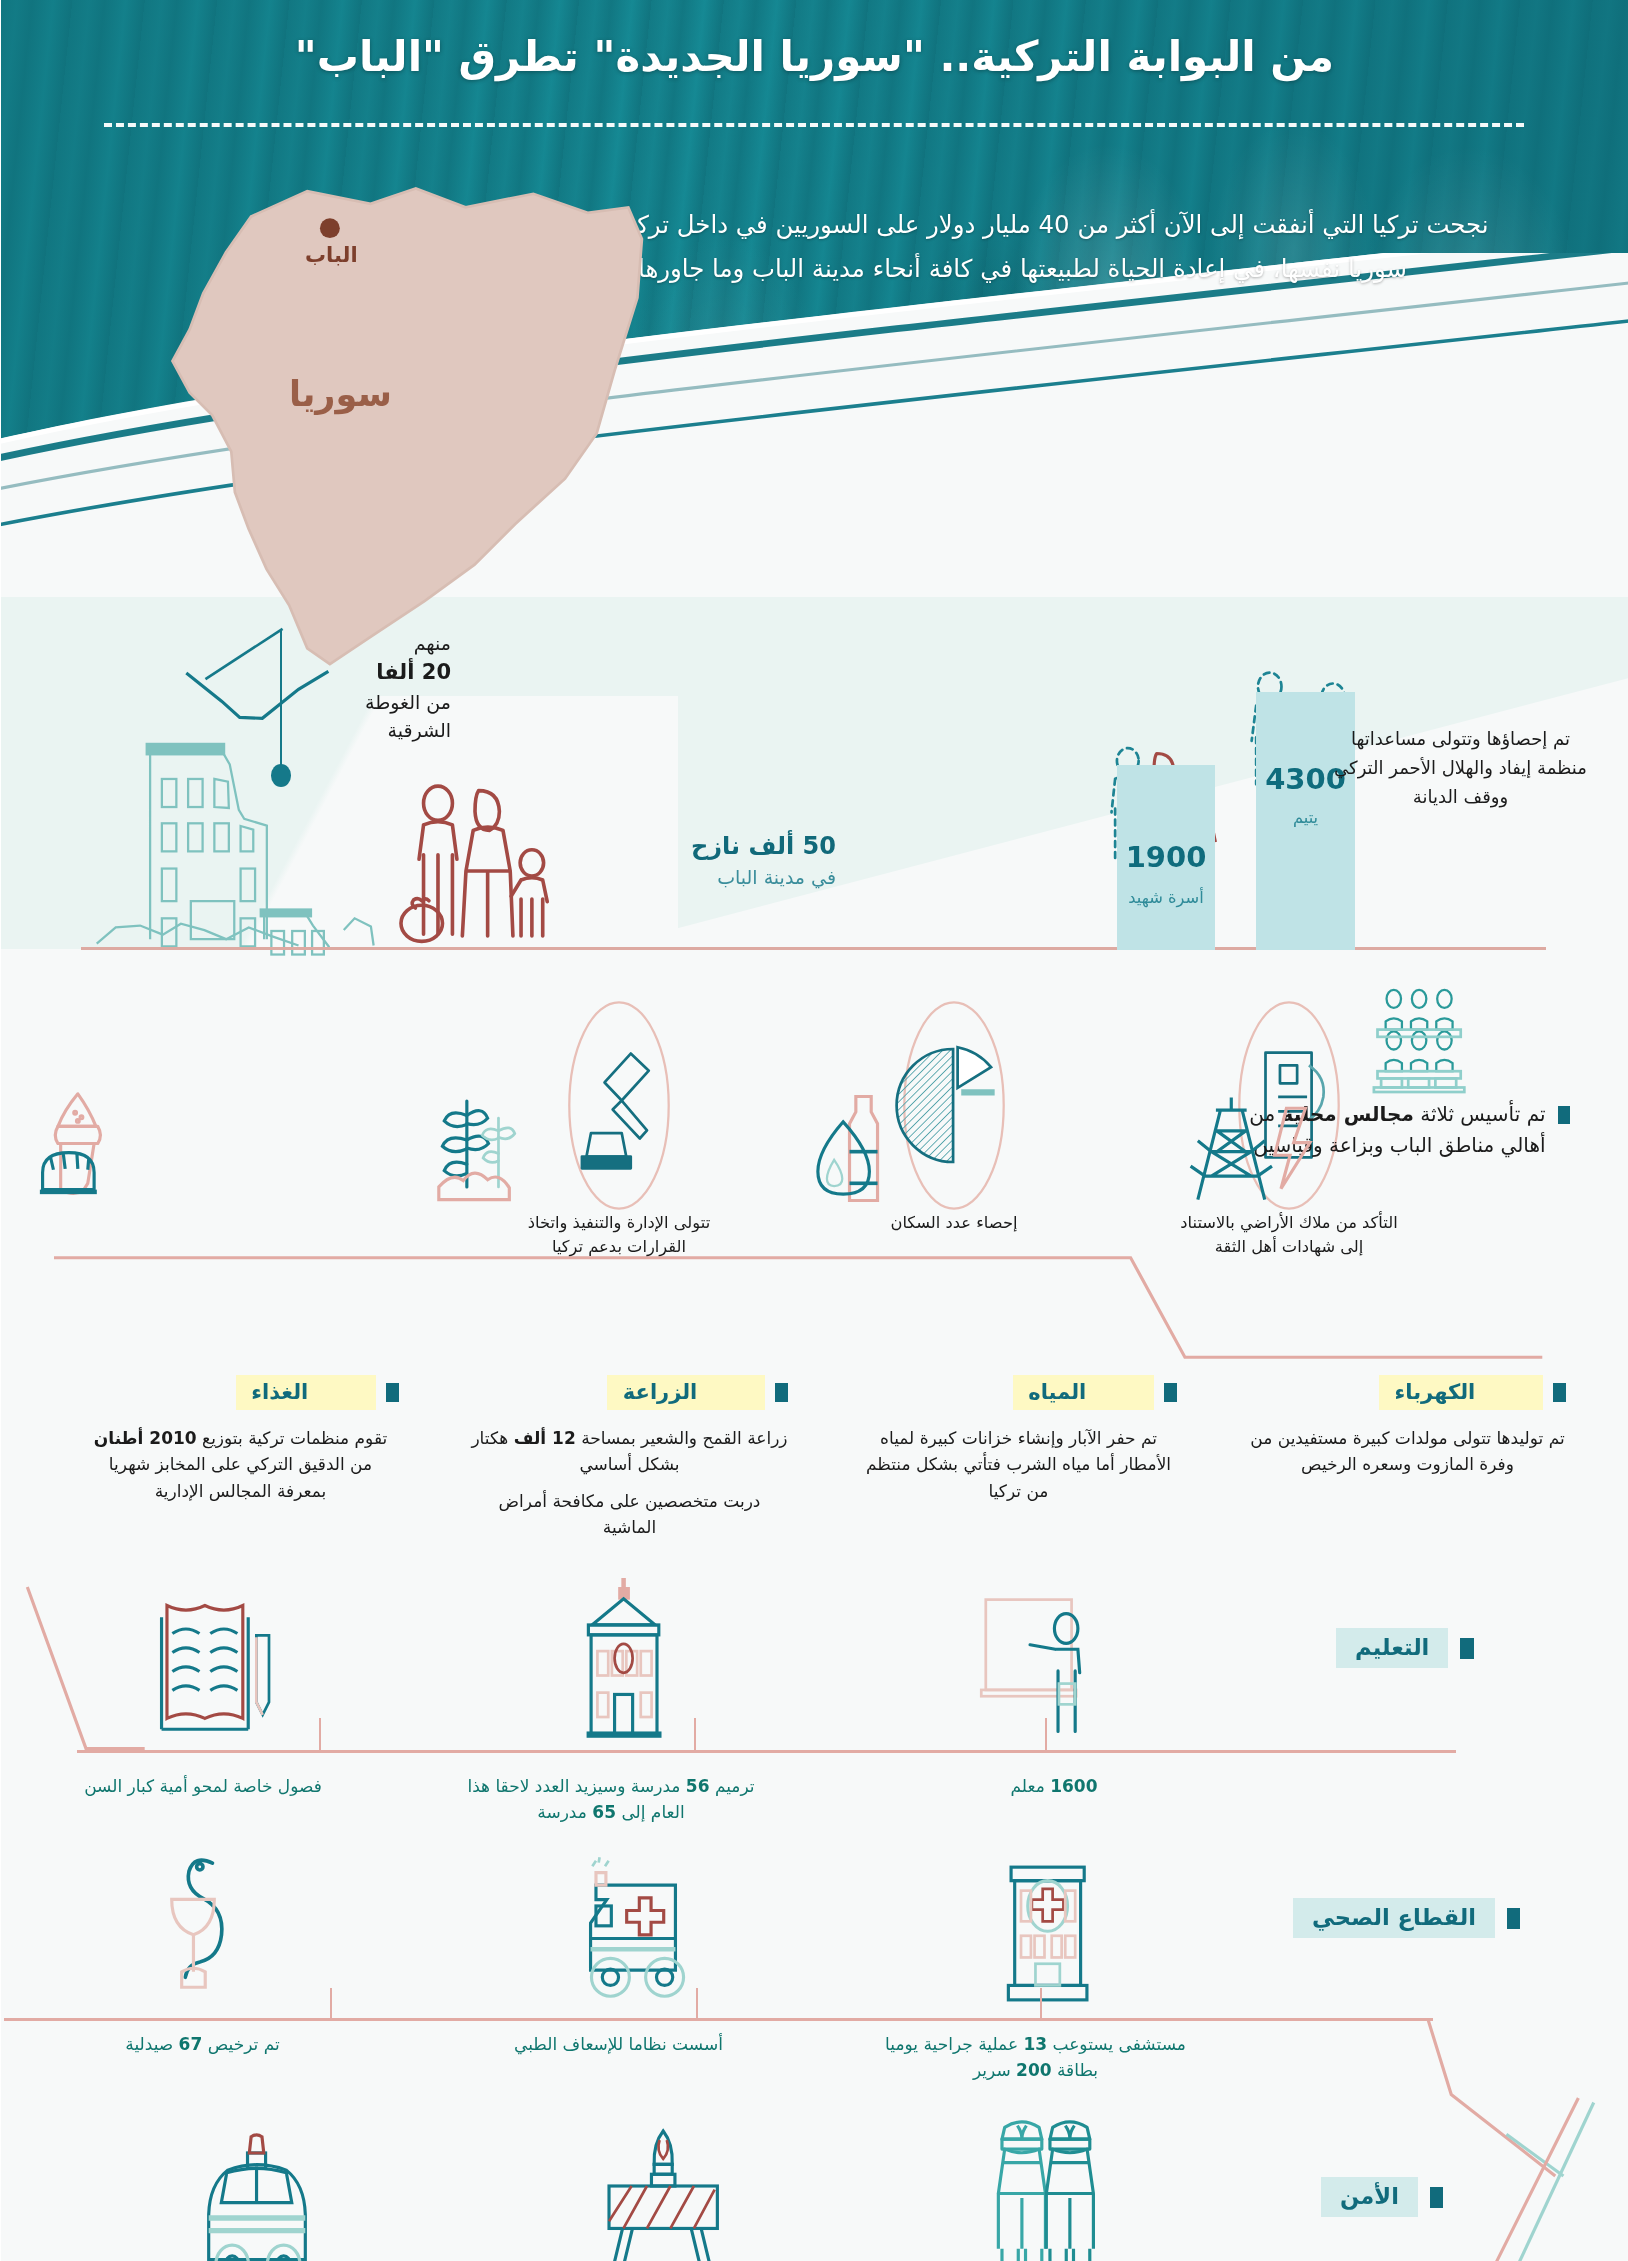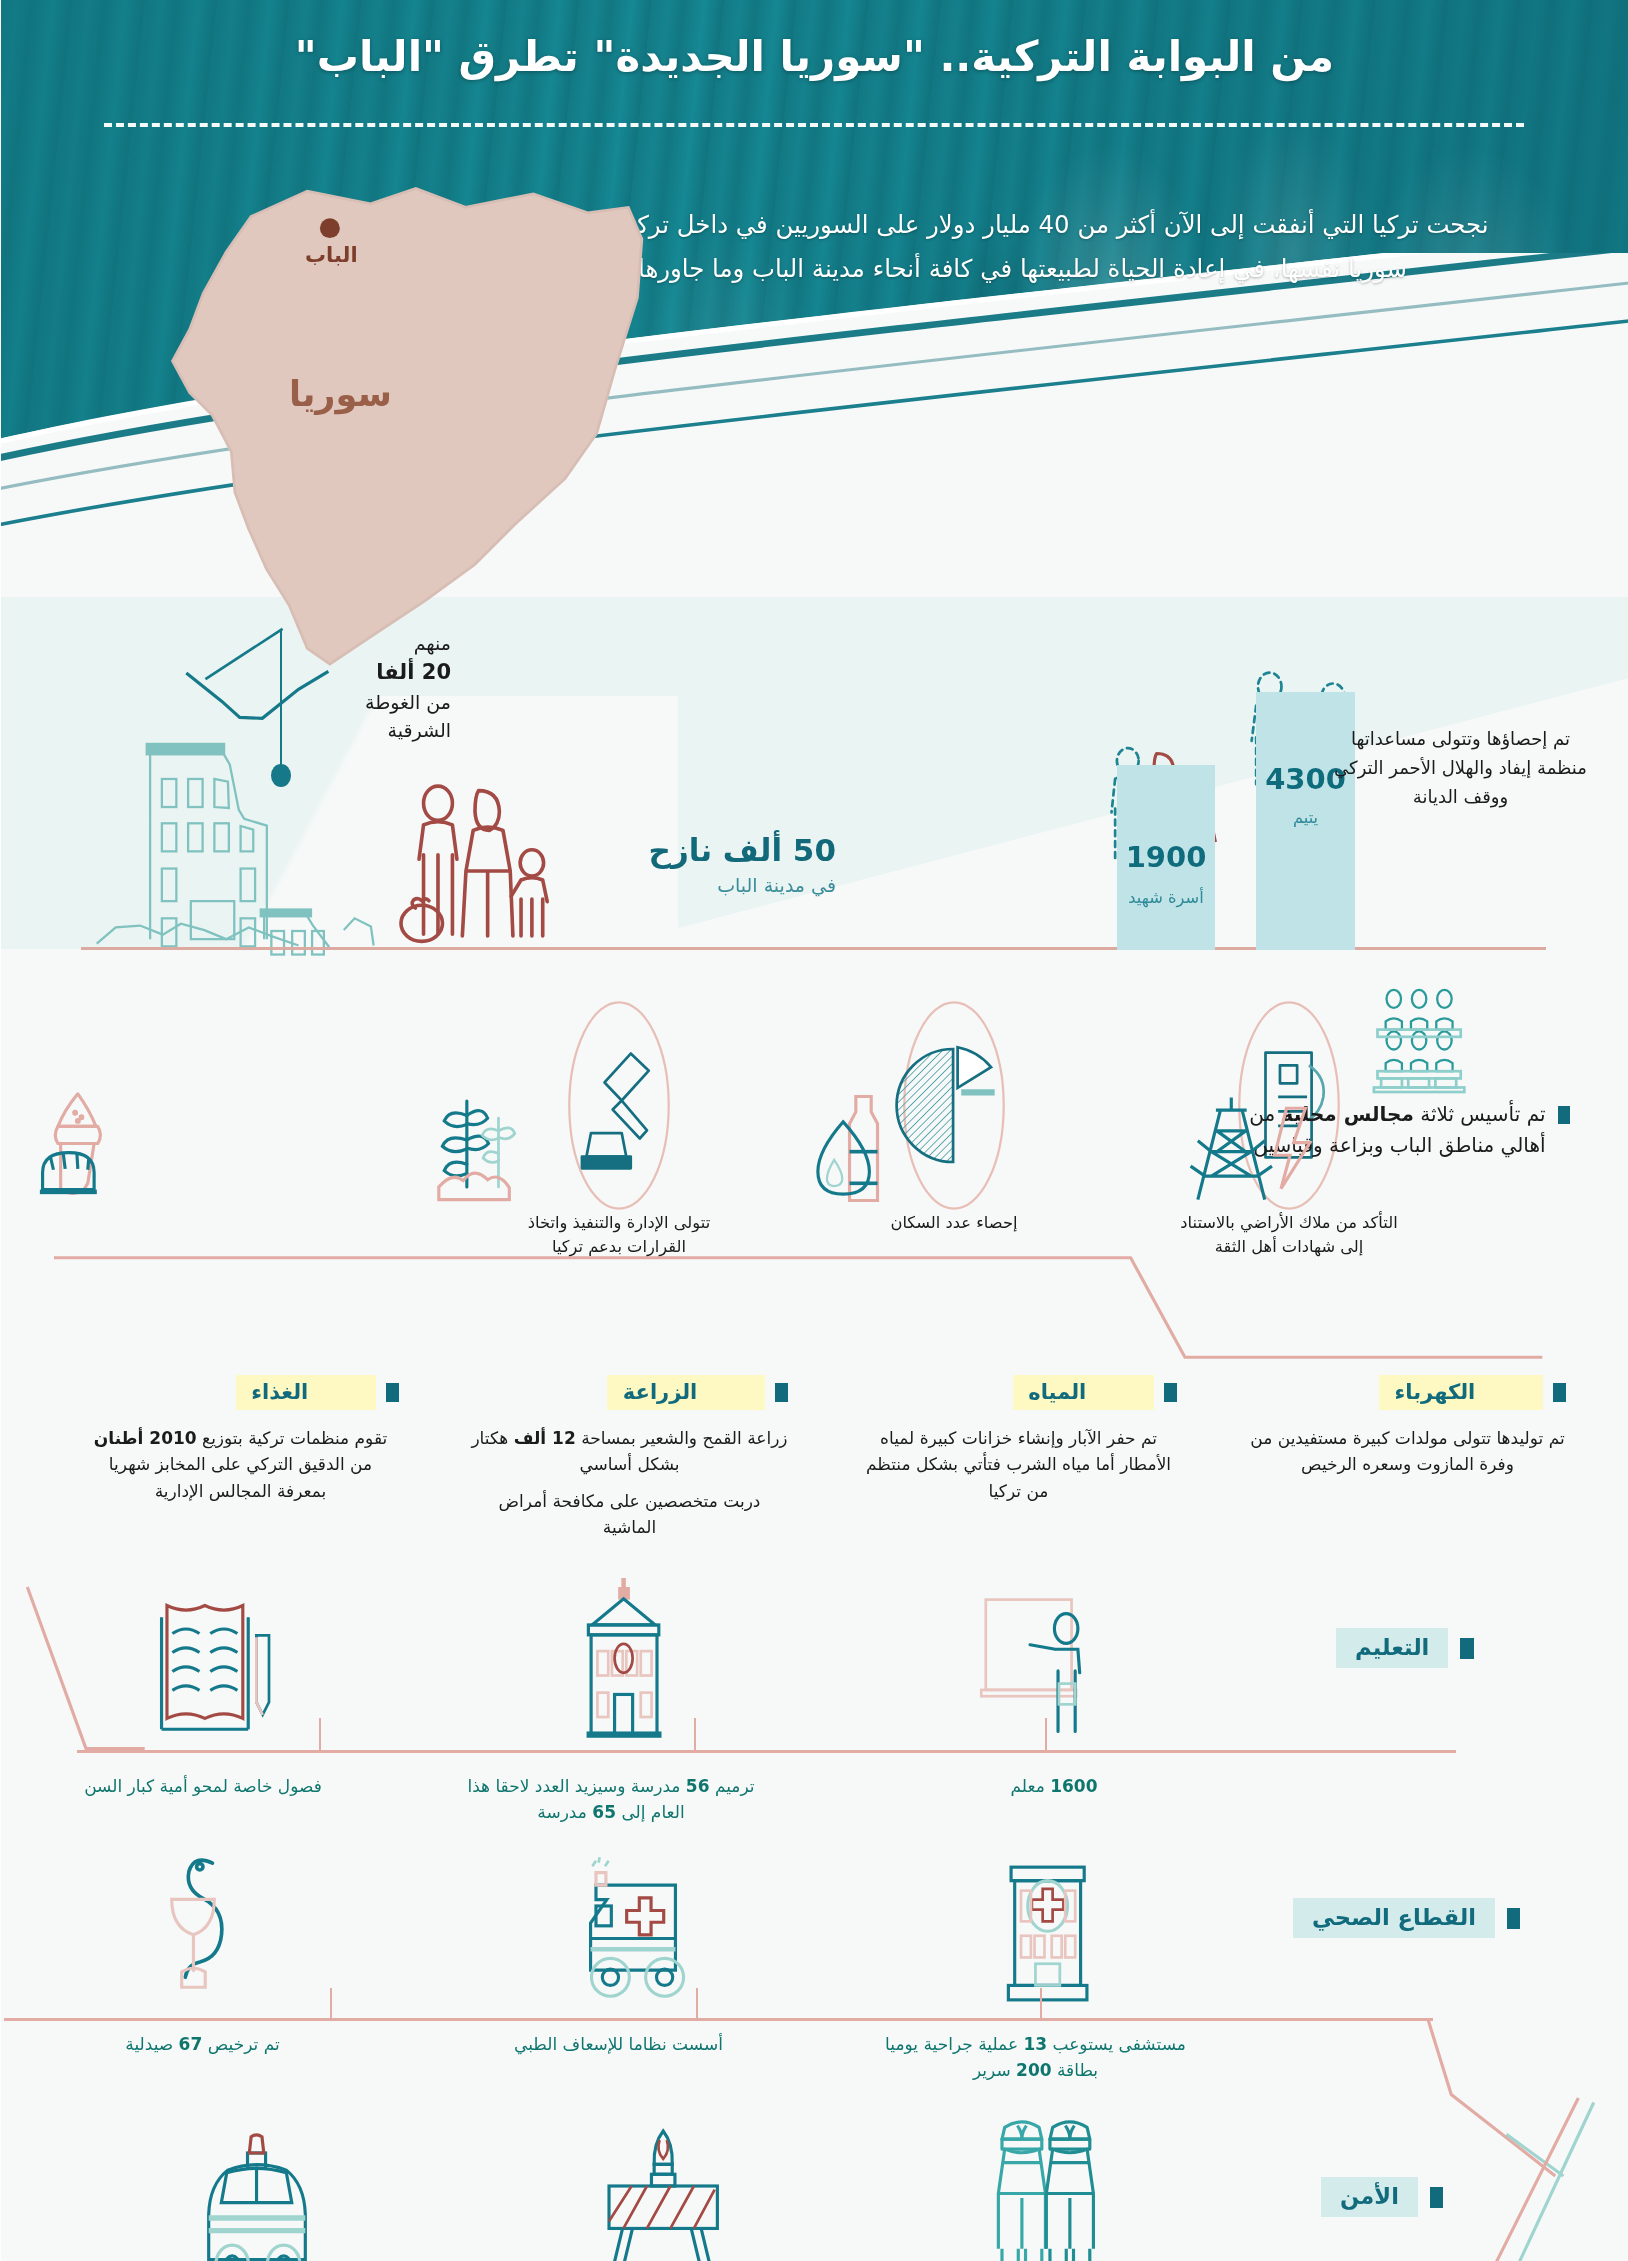--- a/index.html
+++ b/index.html
@@ -81,21 +81,21 @@
   }
   #leader-dot {
     position:absolute; left:271px; top:764px; width:20px; height:22.6px;
     background:#15798a; border-radius:50%; z-index:12;
   }
 
   #family-fig { position:absolute; left:380px; top:787px; width:190px; height:158px; z-index:12; }
   #stat-50k {
     position:absolute; left:583px; top:832px; width:253px; z-index:12; text-align:right;
   }
-  #stat-50k .l1 { color:#11697a; font-size:31px; font-weight:bold; }
+  #stat-50k .l1 { color:#11697a; font-size:24px; font-weight:bold; }
   #stat-50k .l2 { color:#3a8d9b; font-size:19px; margin-top:6.3px; }
 
   
   #skyline { position:absolute; left:27px; top:674px; width:353px; height:276px; z-index:9; }
 
   
   #bars-group { position:absolute; left:1018px; top:588px; width:497px; height:362px; z-index:12; }
   .bar {
     position:absolute; bottom:0; background:#bfe3e6;
   }

